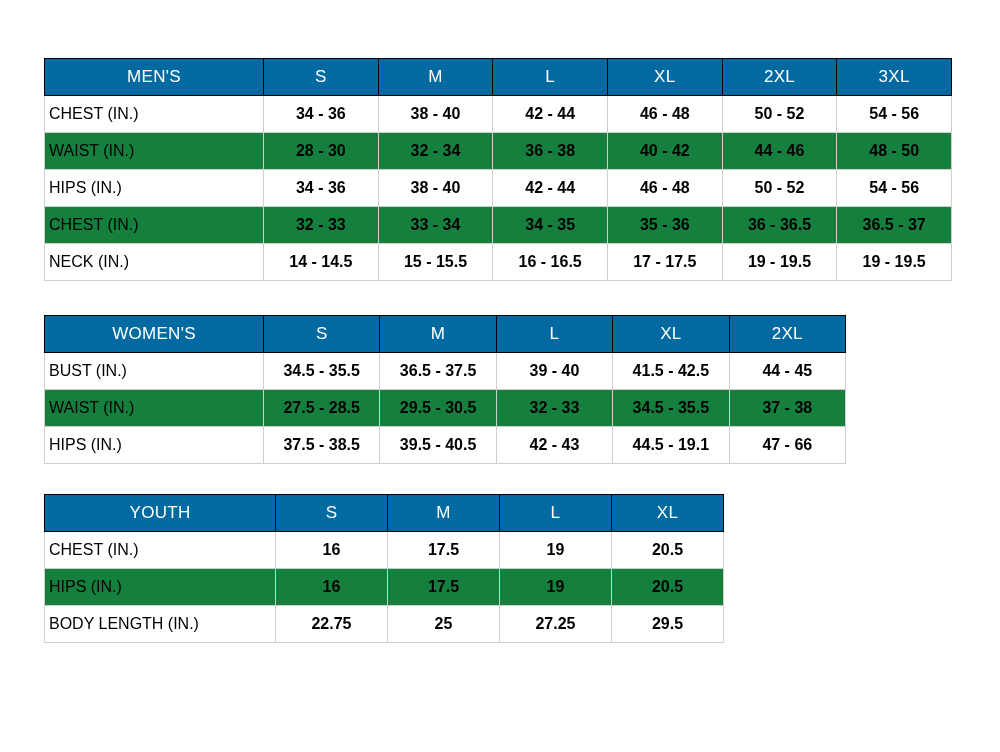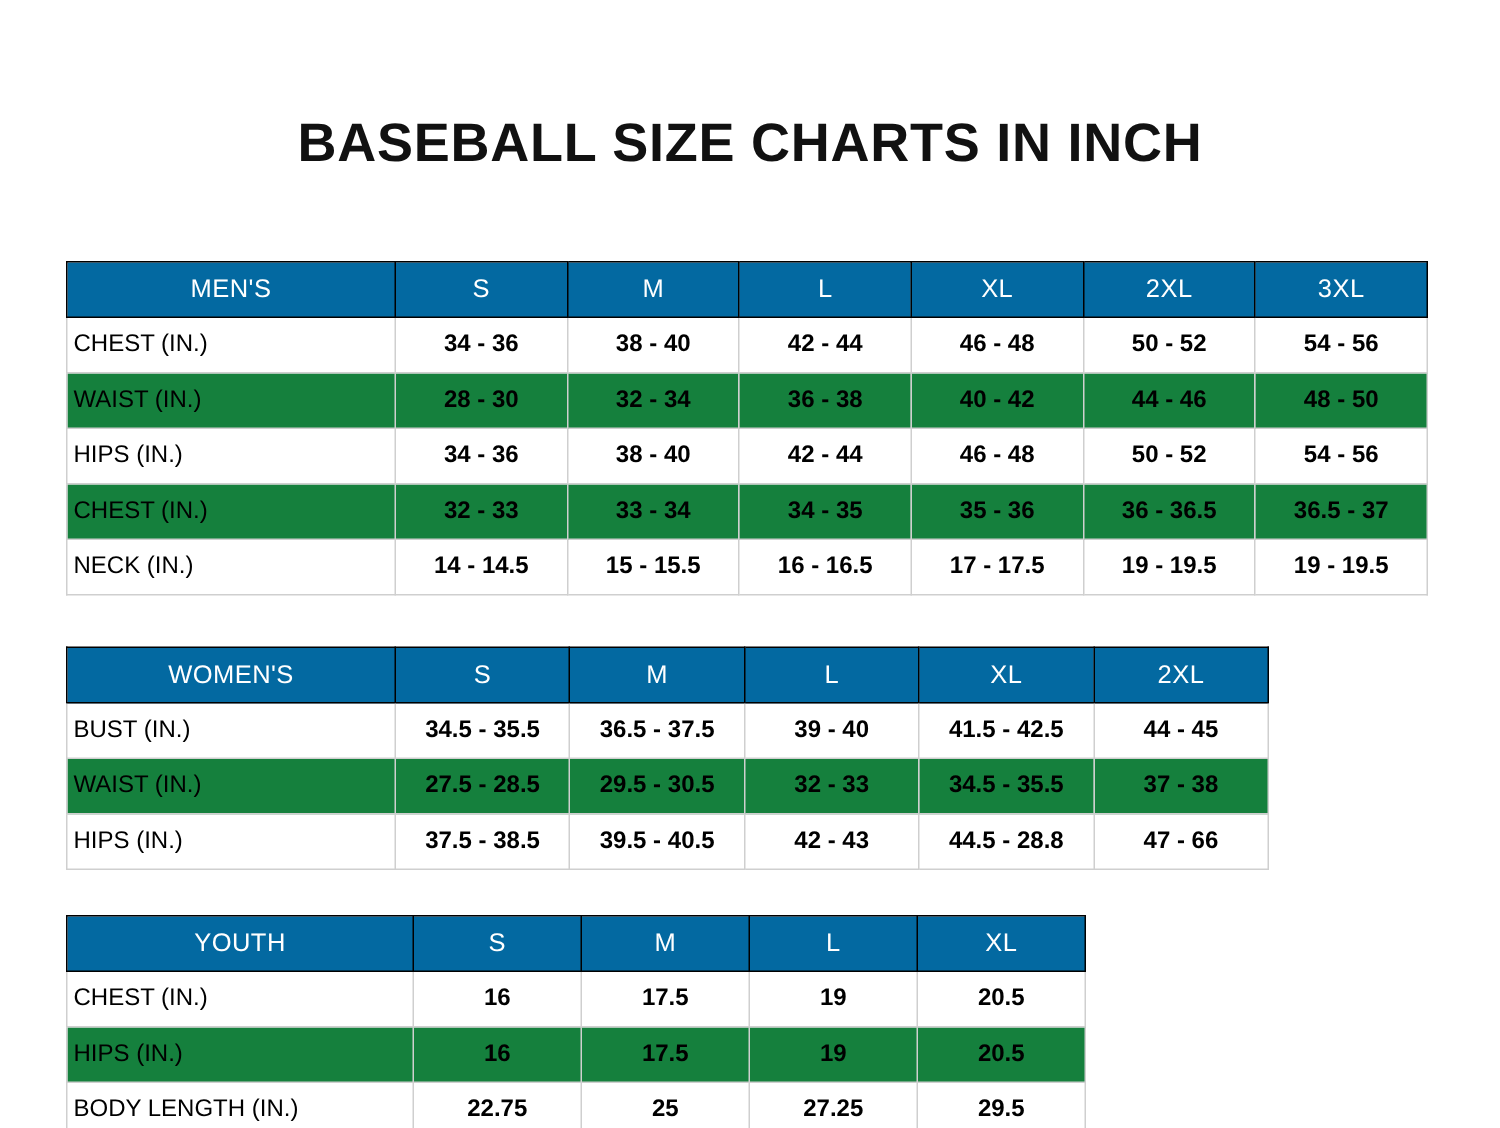--- a/index.html
+++ b/index.html
@@ -83,21 +83,20 @@
   }
   .gap-youth {
     height: 30px;
   }
 </style>
 </head>
 <body>
 
 <div class="page">
 
-  <h1 class="title">BASEBALL SIZE CHARTS IN INCH</h1>
 
   <div class="tables">
 
     <table class="men">
       <thead>
         <tr>
           <th class="rowlabel" style="width:210px">MEN'S</th>
           <th>S</th>
           <th>M</th>
           <th>L</th>
@@ -183,21 +182,21 @@
           <td>29.5 - 30.5</td>
           <td>32 - 33</td>
           <td>34.5 - 35.5</td>
           <td>37 - 38</td>
         </tr>
         <tr>
           <td class="rowlabel">HIPS (IN.)</td>
           <td>37.5 - 38.5</td>
           <td>39.5 - 40.5</td>
           <td>42 - 43</td>
-          <td>44.5 - 28.8</td>
+          <td>44.5 - 19.1</td>
           <td>47 - 66</td>
         </tr>
       </tbody>
     </table>
 
     <div class="gap-youth"></div>
 
     <table class="youth">
       <thead>
         <tr>

